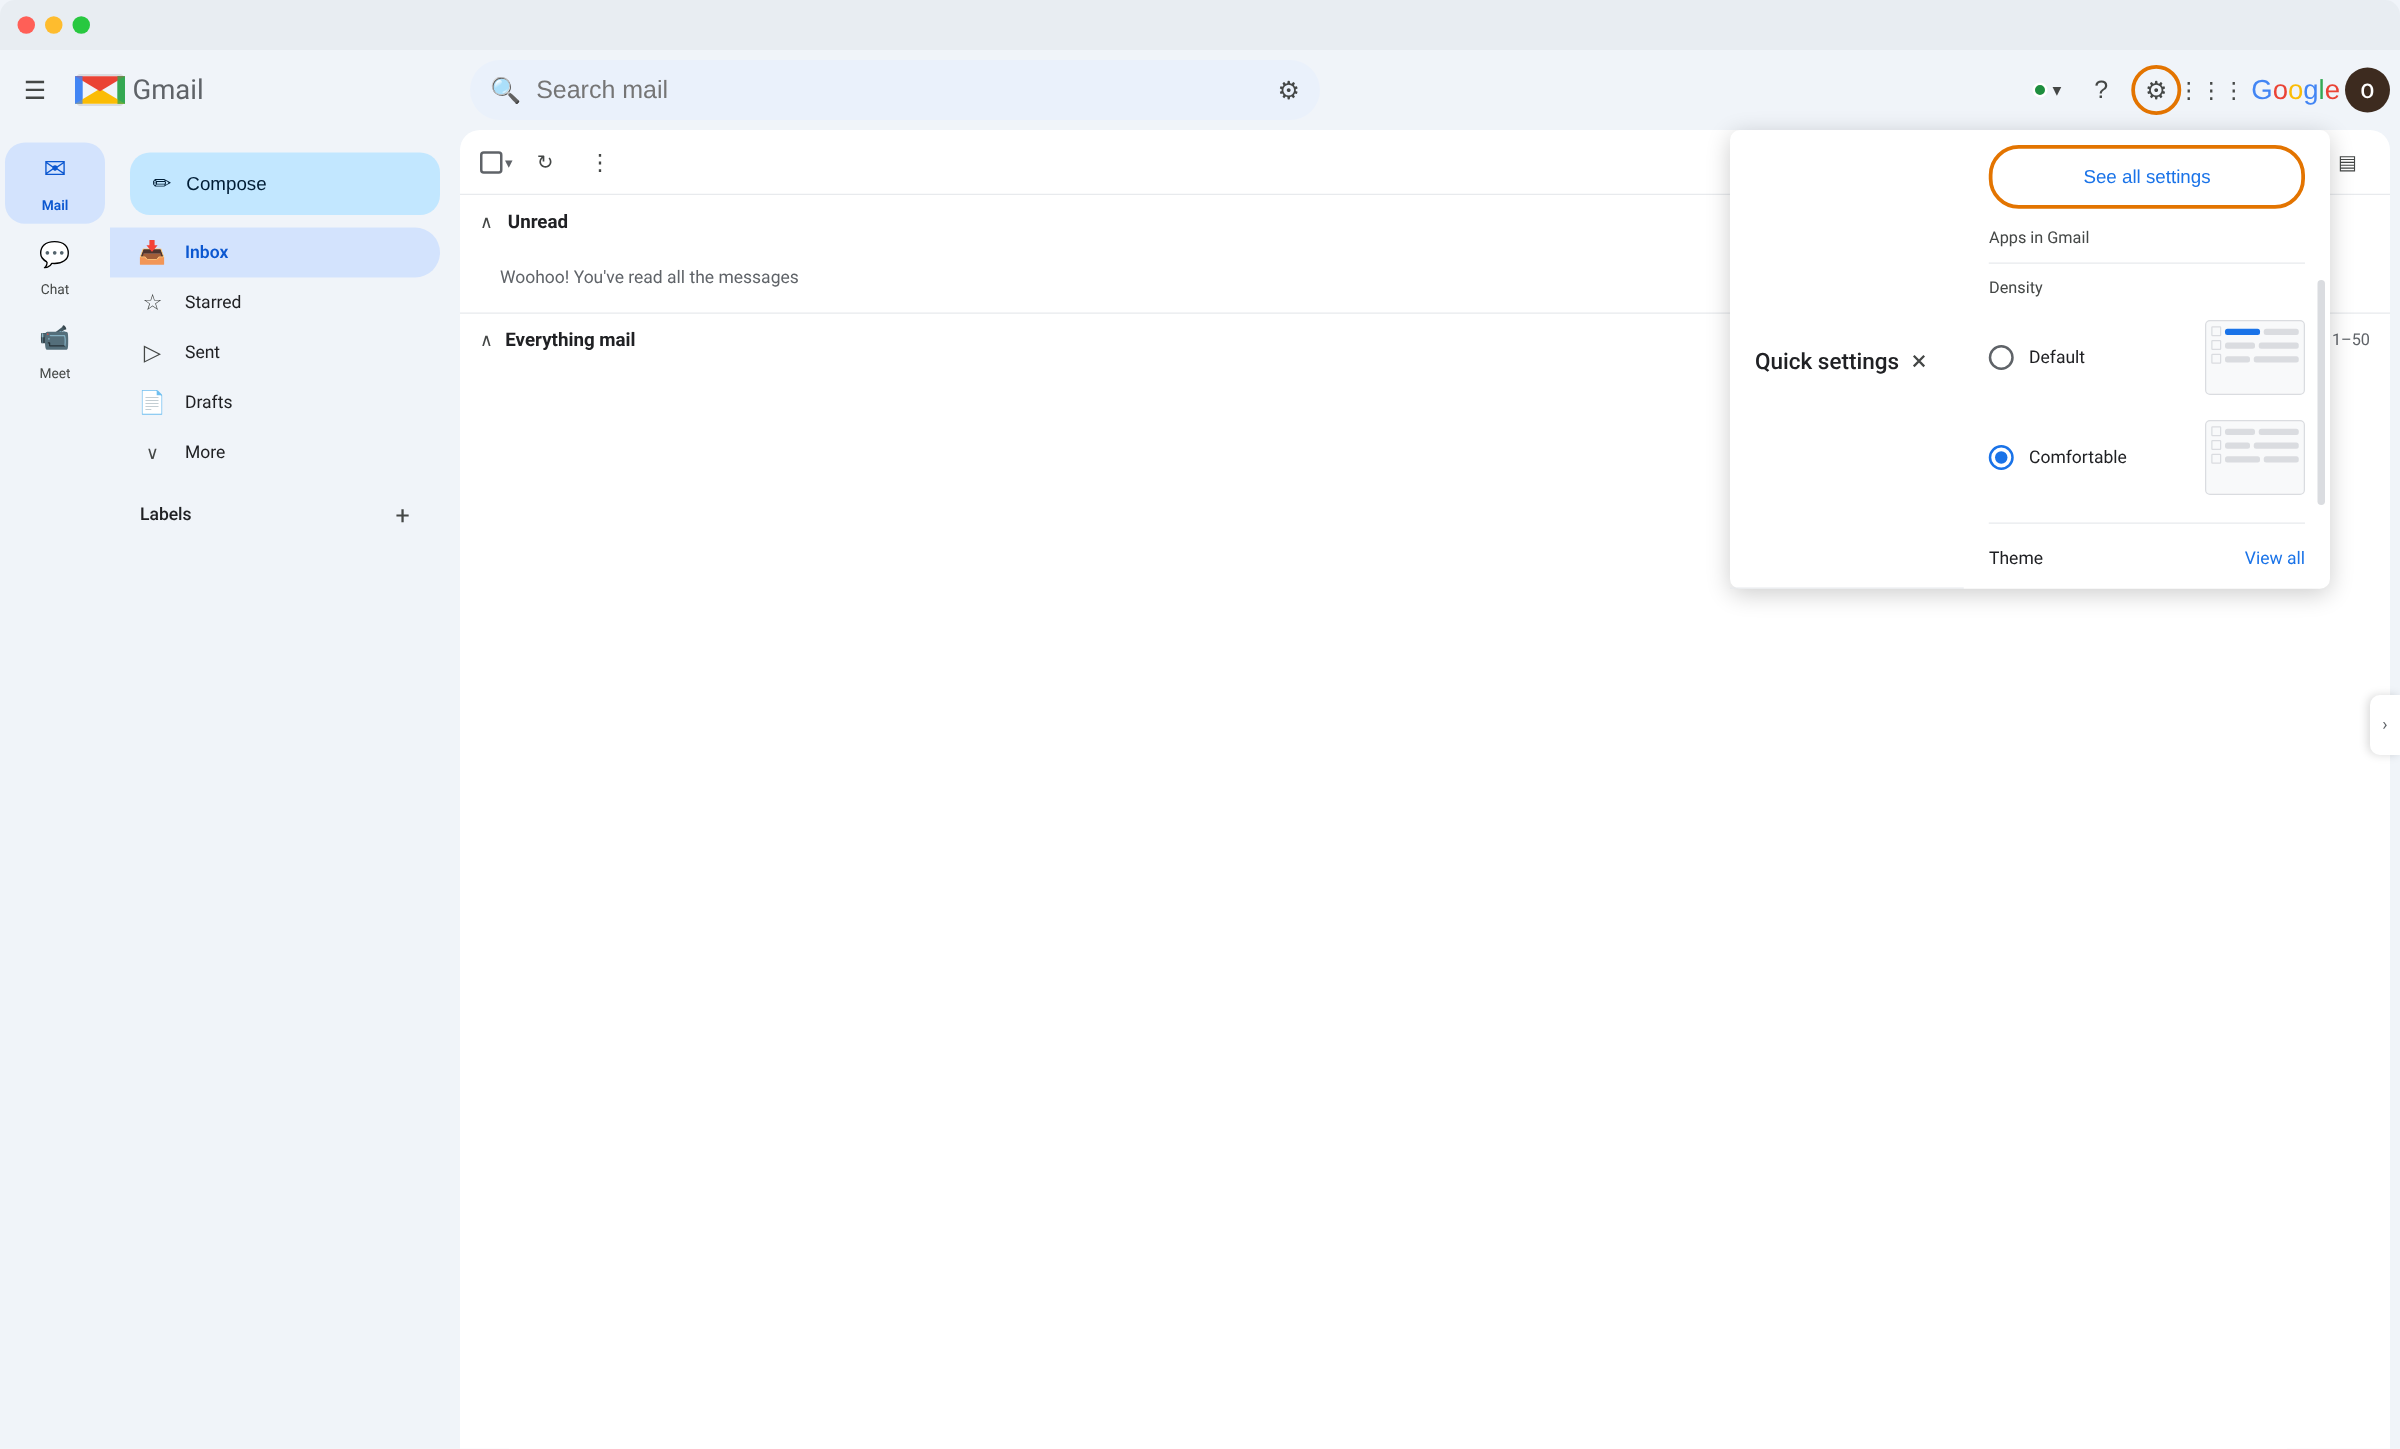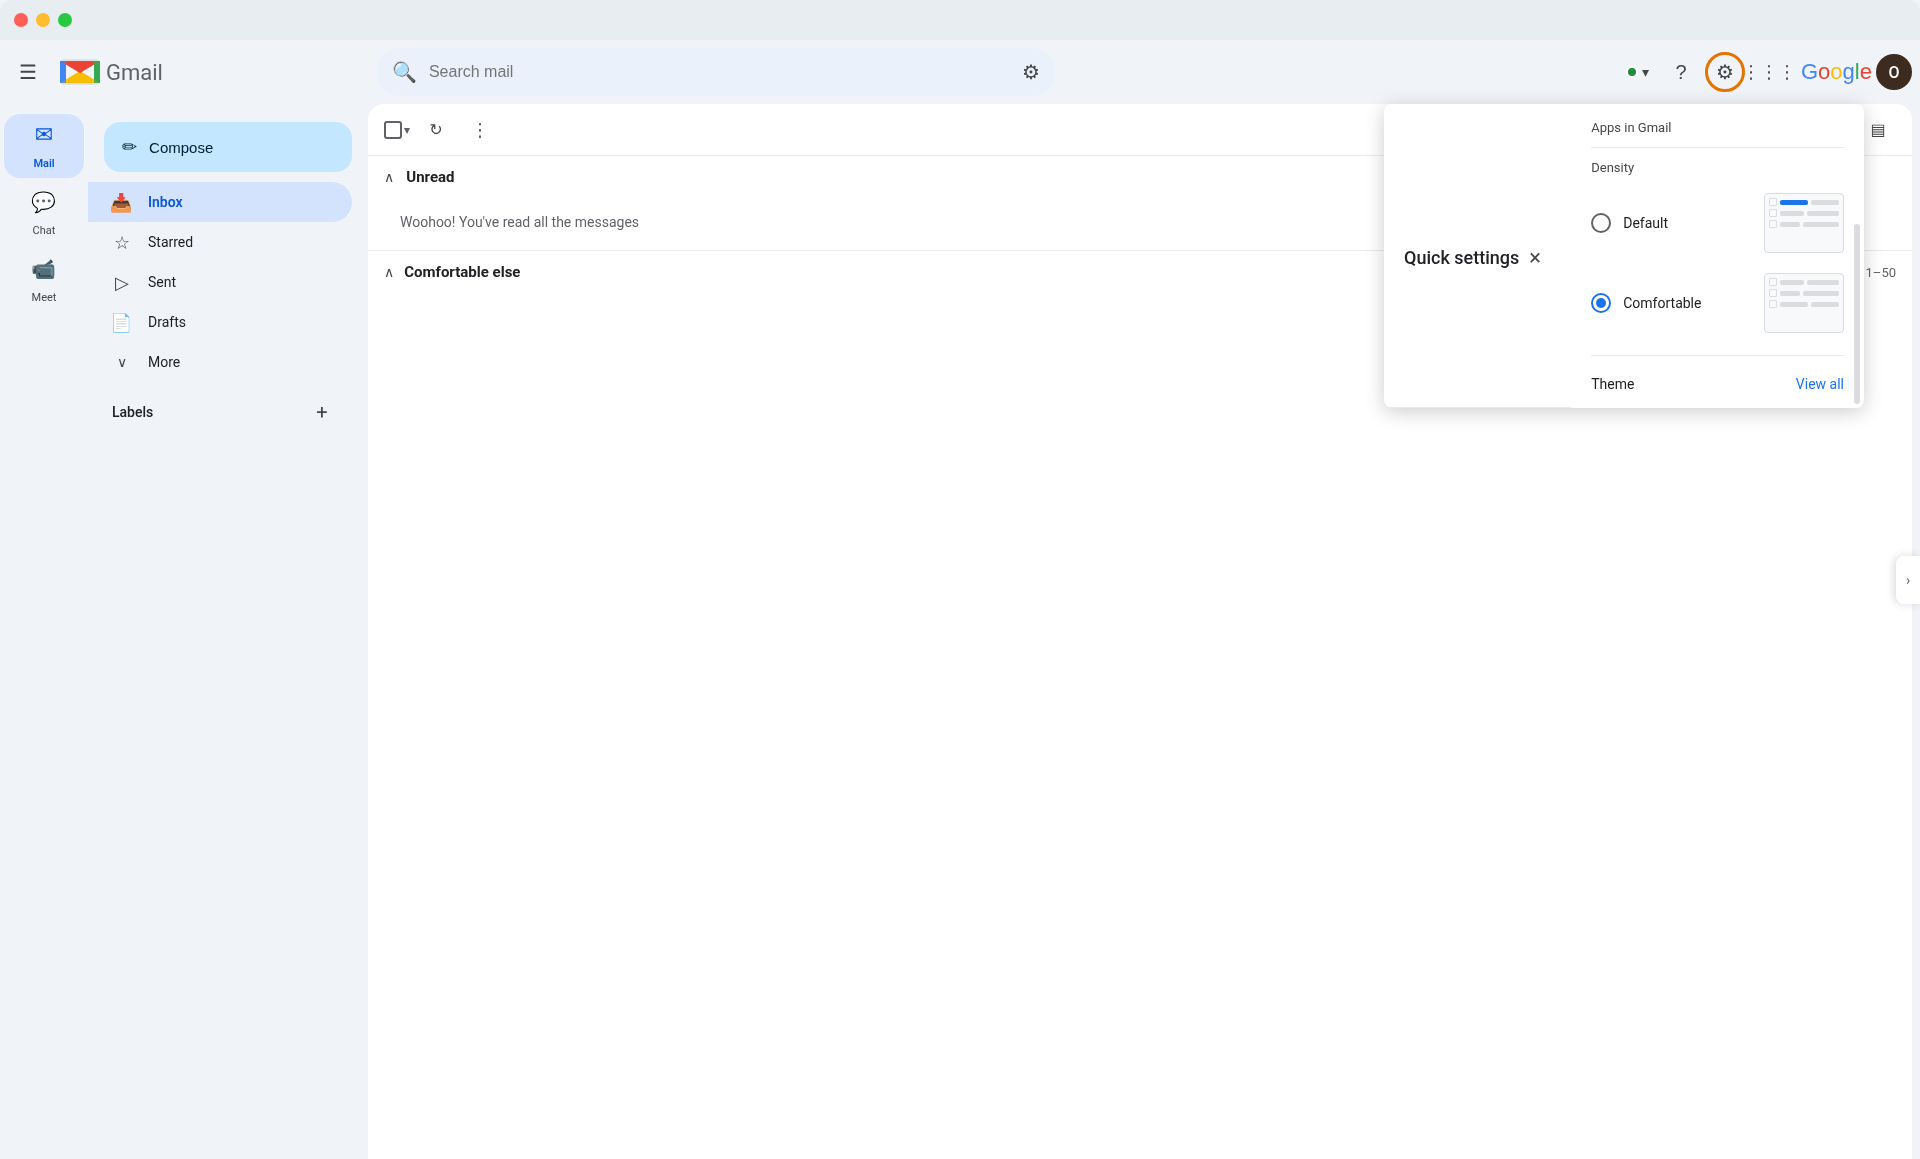--- a/index.html
+++ b/index.html
@@ -623,21 +623,21 @@
         <path d="M0 5 L20 17 L40 5 Z" fill="#EA4335"></path>
         <path d="M0 5 L6 5 L6 27 L0 27 Z" fill="#4285F4" opacity="0.8"></path>
         <path d="M34 5 L40 5 L40 27 L34 27 Z" fill="#34A853" opacity="0.8"></path>
       </svg>
       <span class="gmail-text">Gmail</span>
     </div>
   </div>
 
   <div class="search-bar" style="flex:1;max-width:680px;">
     <span class="search-icon">🔍</span>
-    <input type="text" placeholder="Search mail" style="flex: 1 1 0%; border: none; background: transparent; font-size: 16px; color: rgb(32, 33, 36); outline: none;">
+    <input type="text" placeholder="Search mail" style="flex: 1 1 0%; border: none; background: transparent; font-size: 20px; color: rgb(32, 33, 36); outline: none;">
     <span class="filter-icon" title="Search options">⚙</span>
   </div>
 
   <div class="header-right">
 
     <div class="status-indicator">
       <div class="status-dot"></div>
       <span class="status-chevron">▾</span>
     </div>
 
@@ -730,36 +730,39 @@
       </div>
       <div class="empty-state">
         <span>Woohoo! You've read all the messages</span>
       </div>
 
       <hr class="section-divider">
 
       <div class="section-header-row">
         <div class="section-header-left">
           <span class="section-chevron">∧</span>
-          <span class="section-title">Comfortable else</span>
+          <span class="section-title">Everything mail</span>
         </div>
         <span class="section-count">1–50</span>
       </div>
     </div>
   </div>
 </div>
 
 <div class="quick-settings-panel" style="top:104px;right:56px;">
   <div class="qs-header">
     <span class="qs-title">Quick settings</span>
     <span class="qs-close">×</span>
   </div>
 
   <div class="qs-body">
 
+    <button class="see-all-settings-btn">
+      <span>See all settings</span>
+    </button>
 
     <div class="qs-section-label">Apps in Gmail</div>
 
 
     <hr class="qs-divider">
 
     <div class="qs-section-label">Density</div>
 
     <div class="density-option">
       <div class="radio-outer">

